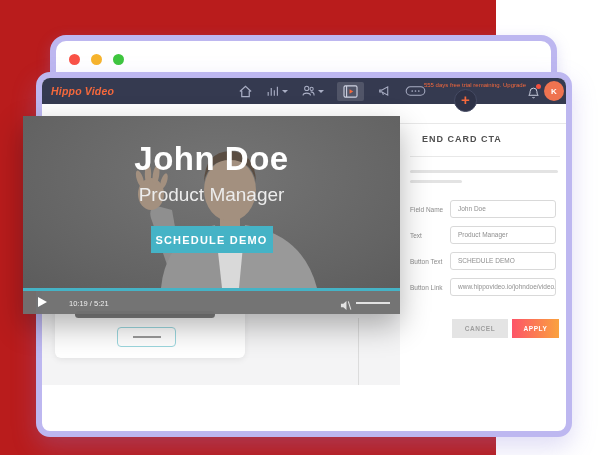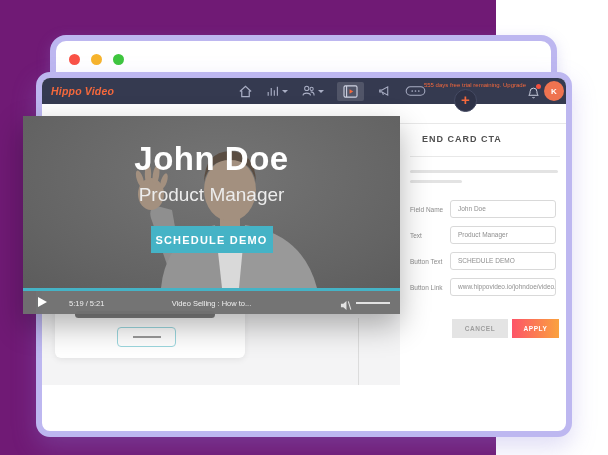--- a/index.html
+++ b/index.html
@@ -1,17 +1,17 @@
 <!DOCTYPE html>
 <html style="--border_lavender: #bdb7f0; --navbar_bg: #353a50; --accent_orange: #f4683c; --accent_teal: #45b3c6; --apply_start: #fd5468; --apply_end: #faa23e; --page_gray: #f4f4f5;"><head>
 <meta charset="utf-8">
 <style>
   * { margin:0; padding:0; box-sizing:border-box; font-family:"Liberation Sans","DejaVu Sans",sans-serif; }
   body { background:#ffffff; width:608px; height:455px; overflow:hidden; }
-  .stage { position:relative; width:496px; height:455px; background:#701a75;padding-left:45px; }
+  .stage { position:relative; width:496px; height:455px; background:#b91c1c;padding-left:45px; }
 
   
   .tab-window{
     position:absolute; left:50px; top:35px; width:507px; height:80px;
     background:#fff; border:6px solid var(--border_lavender);
     border-radius:16px; box-shadow:0 4px 14px rgba(140,130,220,.25);
     display:flex; align-items:flex-start; padding:13px 0 0 13px; gap:11px;
   }
   .dot{ width:11px; height:11px; border-radius:50%; display:inline-block; }
 
@@ -227,22 +227,21 @@
         <path d="M192 109 L199 172 L138 172 Q143 120 192 109 Z" fill="#949494"></path>
         <path d="M222 109 L216 172 L294 172 Q280 118 222 109 Z" fill="#999999"></path>
       </svg>
       <div class="vp-name">John Doe</div>
       <div class="vp-role">Product Manager</div>
       <button class="vp-cta">SCHEDULE DEMO</button>
     </div>
     <div class="progress"></div>
     <div class="controls">
       <span class="play-btn"></span>
-      <span class="time">5:19 / 5:21</span>
-      <span class="caption">Video Selling : How to...</span>
+      <span class="time">10:19 / 5:21</span>
       <span class="vol-icon">
         <svg width="12" height="11" viewBox="0 0 13 12">
           <path d="M1 4 h2.6 l3.4-2.8 v9.6 L3.6 8 H1 Z" fill="#e2e2e2"></path>
           <path d="M9 1.5 L11.8 10.5" stroke="#e2e2e2" stroke-width="1.1"></path>
         </svg>
       </span>
       <span class="vol-slider"></span>
     </div>
   </div>
 

